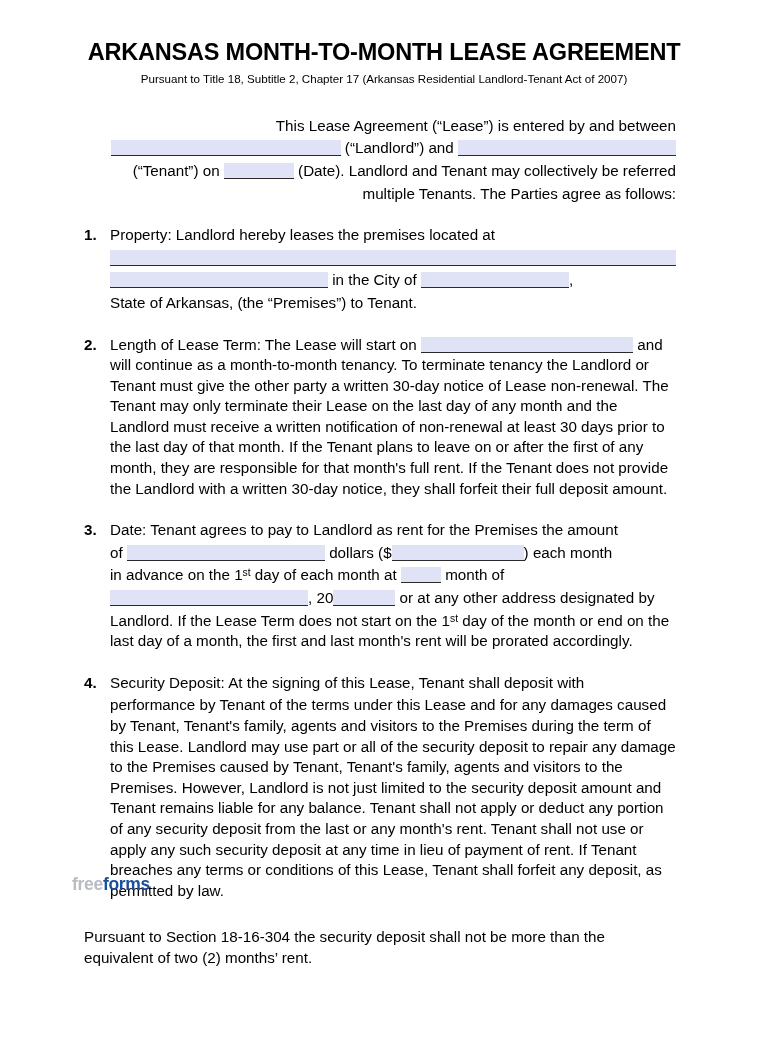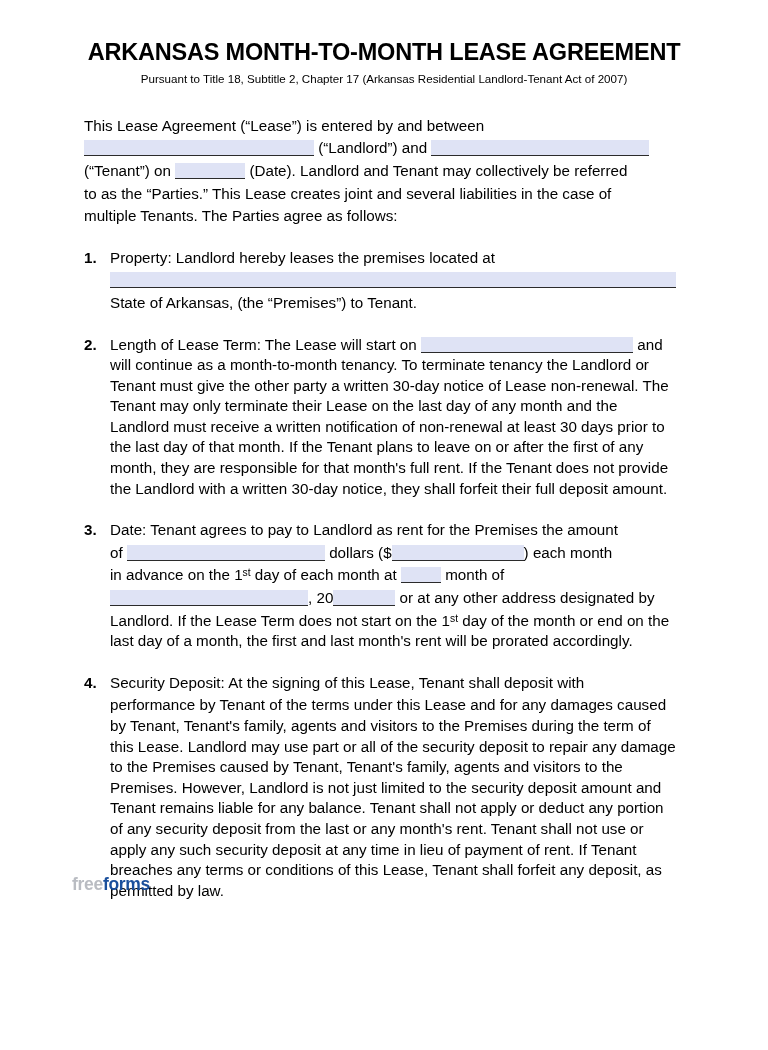--- a/index.html
+++ b/index.html
@@ -49,21 +49,21 @@
     margin-top: 30px;
   }
 
   .para {
     font-size: 15.2px;
     line-height: 20.6px;
     margin: 0;
     text-align: left;
   }
 
-  .intro { margin-top: 0; }
+  .intro { margin-top: 0; text-align: right; }
 
   
   .clause {
     position: relative;
     margin-top: 21px;
     padding-left: 26px;
     font-size: 15.2px;
     line-height: 20.6px;
   }
   .clause-num {
@@ -152,30 +152,34 @@
       <span class="field-row">
         <span class="field w-name"></span><span class="field w-sm"></span>
         <span>(“Landlord”) and</span>
         <span class="field w-addr"></span>
       </span>
       <span class="field-row">
         <span>(“Tenant”) on</span>
         <span class="field w-date"></span>
         <span>(Date).   Landlord and Tenant may collectively be referred</span>
       </span>
-      <span class="field-row">to as the “Parties.”  This Lease creates joint and several liabilities in the case of</span>
       <span class="field-row">multiple Tenants.  The Parties agree as follows:</span>
     </div>
 
     <div class="clause">
       <span class="clause-num">1.</span>
       <span class="clause-head">Property:</span>
       <span>Landlord hereby leases the premises located at</span>
       <span class="field-row">
         <span class="field w-full"></span>
+      </span>
+      <span class="field-row">
+        <span class="field w-addr"></span>
+        <span>in the City of</span>
+        <span class="field w-city"></span><span>,</span>
       </span>
       <span class="field-row">State of Arkansas, (the “Premises”) to Tenant.</span>
     </div>
 
     <div class="clause">
       <span class="clause-num">2.</span>
       <span class="clause-head">Length of Lease Term:</span>
       <span>The Lease will start on</span>
       <span class="field w-term"></span>
       <span>and will continue as a month-to-month tenancy. To terminate tenancy the Landlord or Tenant must give the other party a written 30-day notice of Lease non-renewal. The Tenant may only terminate their Lease on the last day of any month and the Landlord must receive a written notification of non-renewal at least 30 days prior to the last day of that month. If the Tenant plans to leave on or after the first of any month, they are responsible for that month's full rent.  If the Tenant does not provide the Landlord with a written 30-day notice, they shall forfeit their full deposit amount.</span>
@@ -206,20 +210,23 @@
       </span>
     </div>
 
     <div class="clause">
       <span class="clause-num">4.</span>
       <span class="clause-head">Security Deposit:</span>
       <span>At the signing of this Lease, Tenant shall deposit with</span>
       <span class="field-row">performance by Tenant of the terms under this Lease and for any damages caused by Tenant, Tenant's family, agents and visitors to the Premises during the term of this Lease. Landlord may use part or all of the security deposit to repair any damage to the Premises caused by Tenant, Tenant's family, agents and visitors to the Premises. However, Landlord is not just limited to the security deposit amount and Tenant remains liable for any balance. Tenant shall not apply or deduct any portion of any security deposit from the last or any month's rent.  Tenant shall not use or apply any such security deposit at any time in lieu of payment of rent.  If Tenant breaches any terms or conditions of this Lease, Tenant shall forfeit any deposit, as permitted by law.</span>
     </div>
 
+    <div class="para closing">
+      <span>Pursuant to </span><span class="clause-head">Section 18-16-304</span><span> the security deposit shall not be more than the equivalent of two (2) months’ rent.</span>
+    </div>
 
   </div>
 
   <div class="footer">
     <span class="logo-free">free</span><span class="logo-forms">forms</span>
   </div>
 
 </div>
 
 </body></html>

